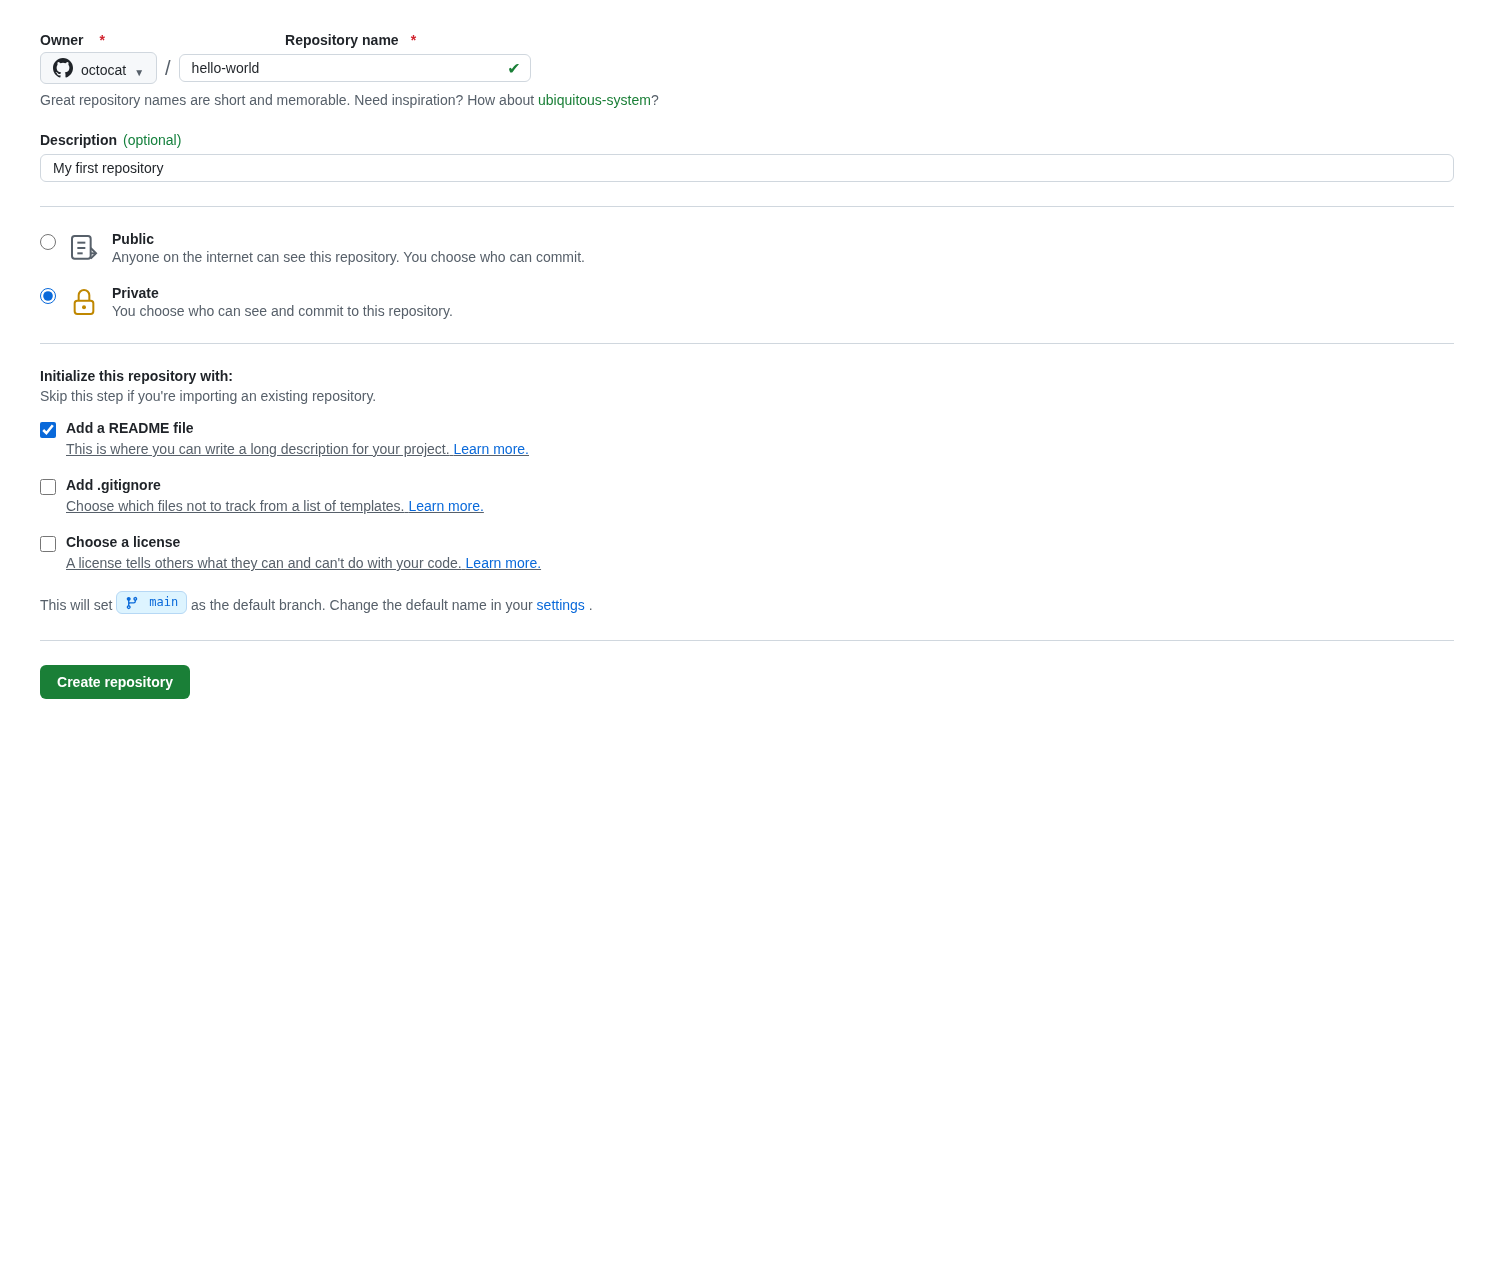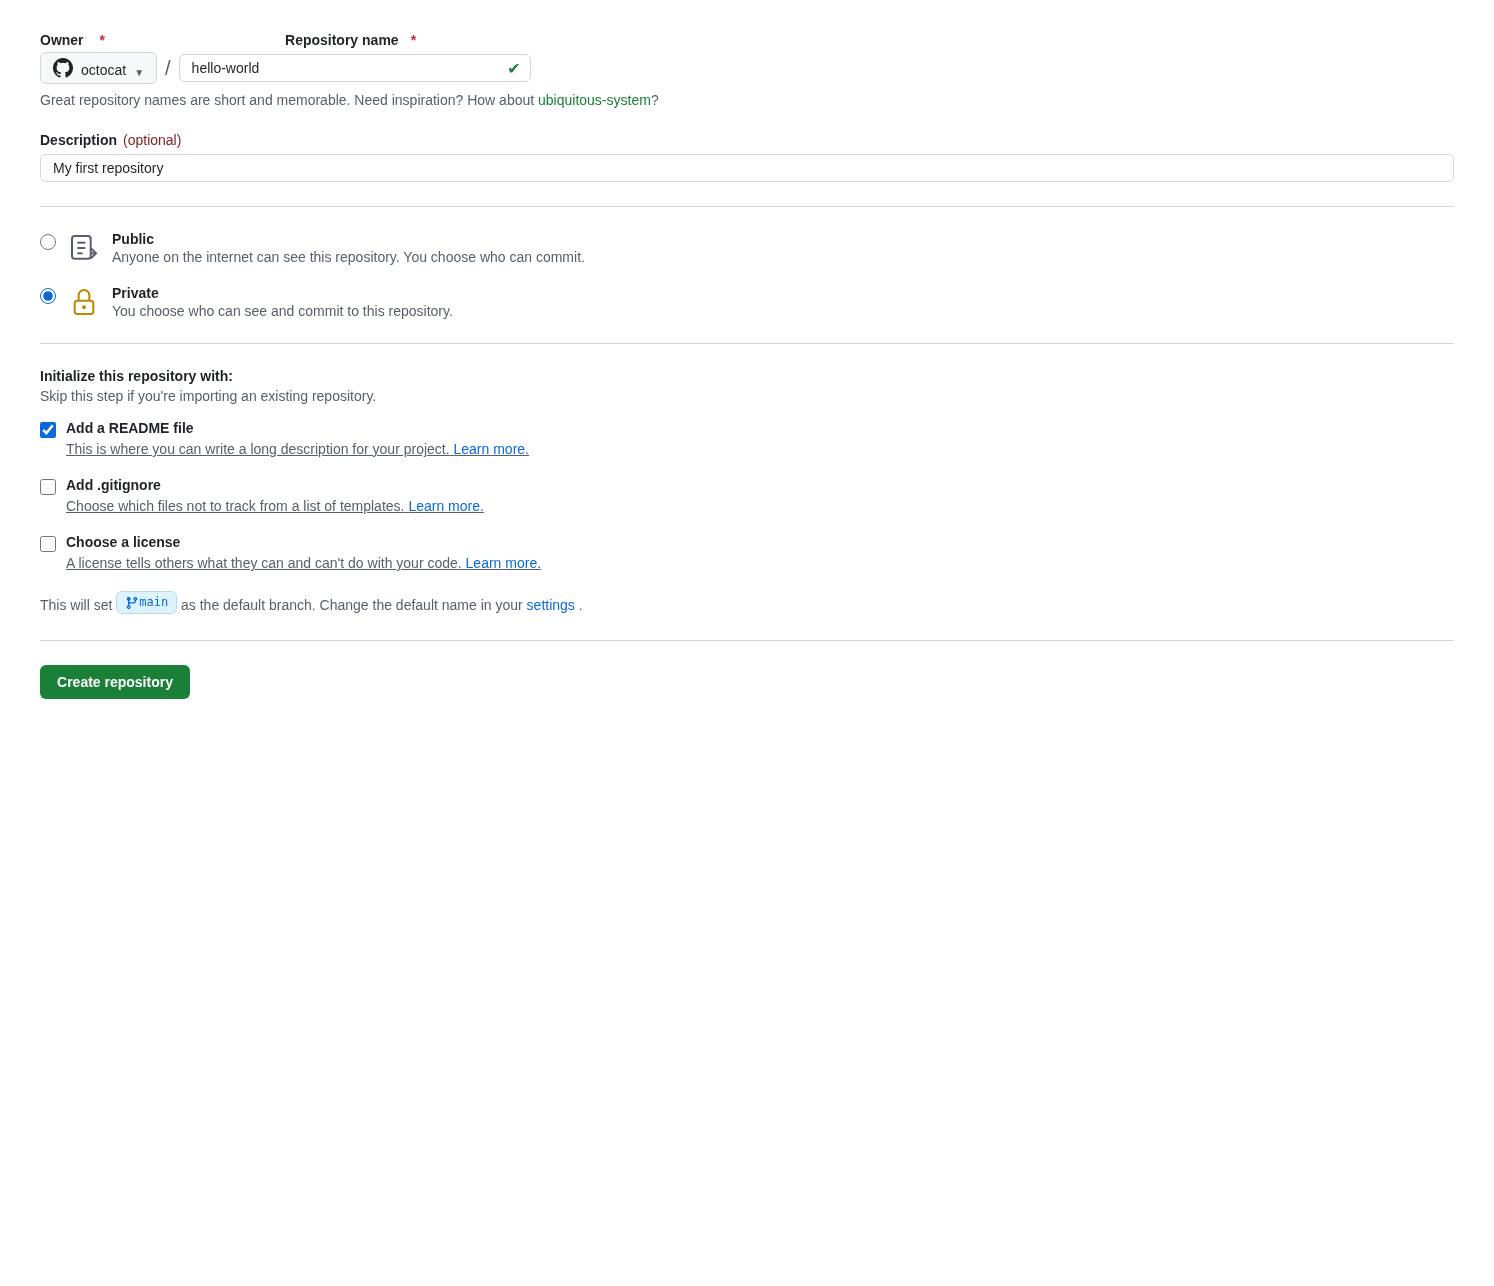--- a/index.html
+++ b/index.html
@@ -54,21 +54,21 @@
       color: #1a7f37;
       font-size: 16px;
     }
     .suggestion-text {
       font-size: 14px;
       color: #57606a;
       margin-bottom: 24px;
     }
     .suggestion-link { color: #1a7f37; text-decoration: none; font-weight: 500; }
     .description-label-row { display: flex; align-items: center; gap: 6px; margin-bottom: 6px; }
-    .optional-label { color: #7f1d1d; font-weight: 400; font-size: 14px; }
+    .optional-label { color: #15803d; font-weight: 400; font-size: 14px; }
     .description-input {
       width: 100%;
       border: 1px solid #d0d7de;
       border-radius: 6px;
       padding: 5px 12px;
       font-size: 14px;
       color: #1f2328;
       outline: none;
     }
     .divider {
@@ -110,21 +110,21 @@
     .learn-more { color: #0969da; text-decoration: none; }
     .default-branch-text {
       font-size: 14px;
       color: #57606a;
       margin-bottom: 24px;
       line-height: 1.6;
     }
     .branch-badge {
       display: inline-flex;
       align-items: center;
-      gap: 0;
+      gap: 10px;
       background: #ddf4ff;
       border: 1px solid #b6d8f5;
       border-radius: 6px;
       padding: 1px 8px;
       font-family: ui-monospace, SFMono-Regular, "SF Mono", Menlo, monospace;
       font-size: 12px;
       color: #0969da;
     }
     .settings-link { color: #0969da; text-decoration: none; }
     .create-button {

